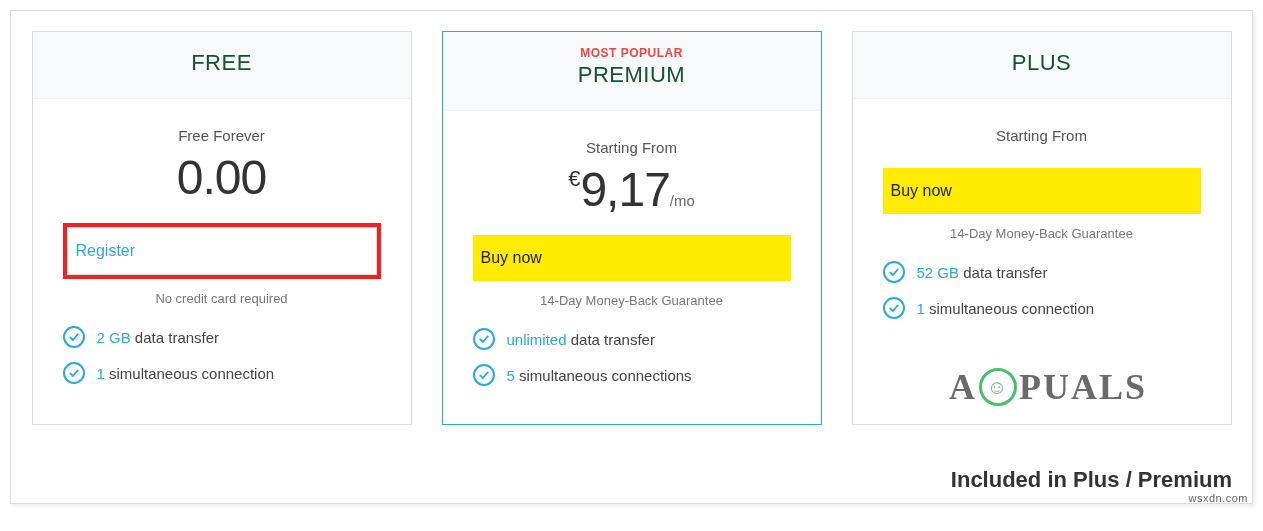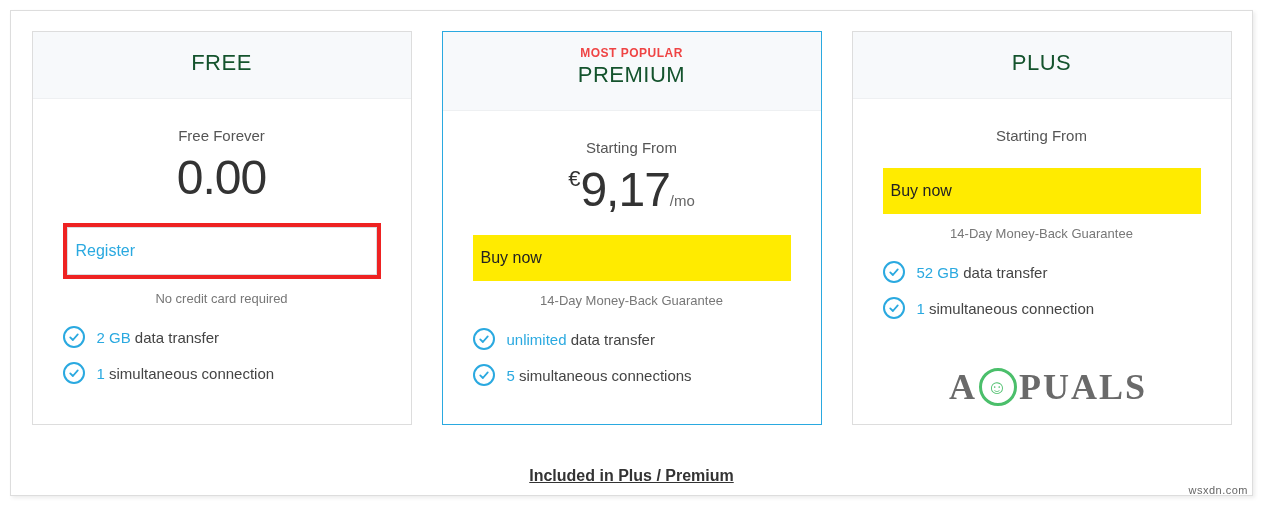--- a/index.html
+++ b/index.html
@@ -66,21 +66,21 @@
     .sub-note { text-align: center; font-size: 13px; color: #777; margin: 12px 0 20px; }
     .features { padding: 0 30px 24px; }
     .feature-row { display: flex; align-items: center; gap: 12px; margin: 14px 0; font-size: 15px; color: #444; }
     .feature-em { color: #2aa9e0; }
     .check-icon {
       width: 22px; height: 22px; border: 2px solid #2aa9e0; border-radius: 50%;
       display: inline-flex; align-items: center; justify-content: center; flex: 0 0 22px;
     }
     .check-icon svg { width: 12px; height: 12px; display: block; }
     .check-icon svg path { stroke: #2aa9e0; stroke-width: 2.4; fill: none; stroke-linecap: round; stroke-linejoin: round; }
-    .footer-title { text-align: center; font-size: 16px; color: #333; margin-top: 42px; text-decoration: underline; }
+    .footer-title { text-align: right; font-size: 22px; color: #333; margin-top: 42px; }
     .watermark-img {
       position: absolute; right: 105px; top: 355px;
       font-family: Georgia, serif; font-weight: 700; font-size: 36px;
       color: #6a6a6a; letter-spacing: 2px; pointer-events: none;
       display: flex; align-items: center; gap: 2px;
     }
     .wm-badge {
       width: 38px; height: 38px; border-radius: 50%; border: 3px solid #4bbf6b;
       background: #fff; display:inline-flex; align-items:center; justify-content:center;
       font-size: 20px; color:#4bbf6b; position:relative;

